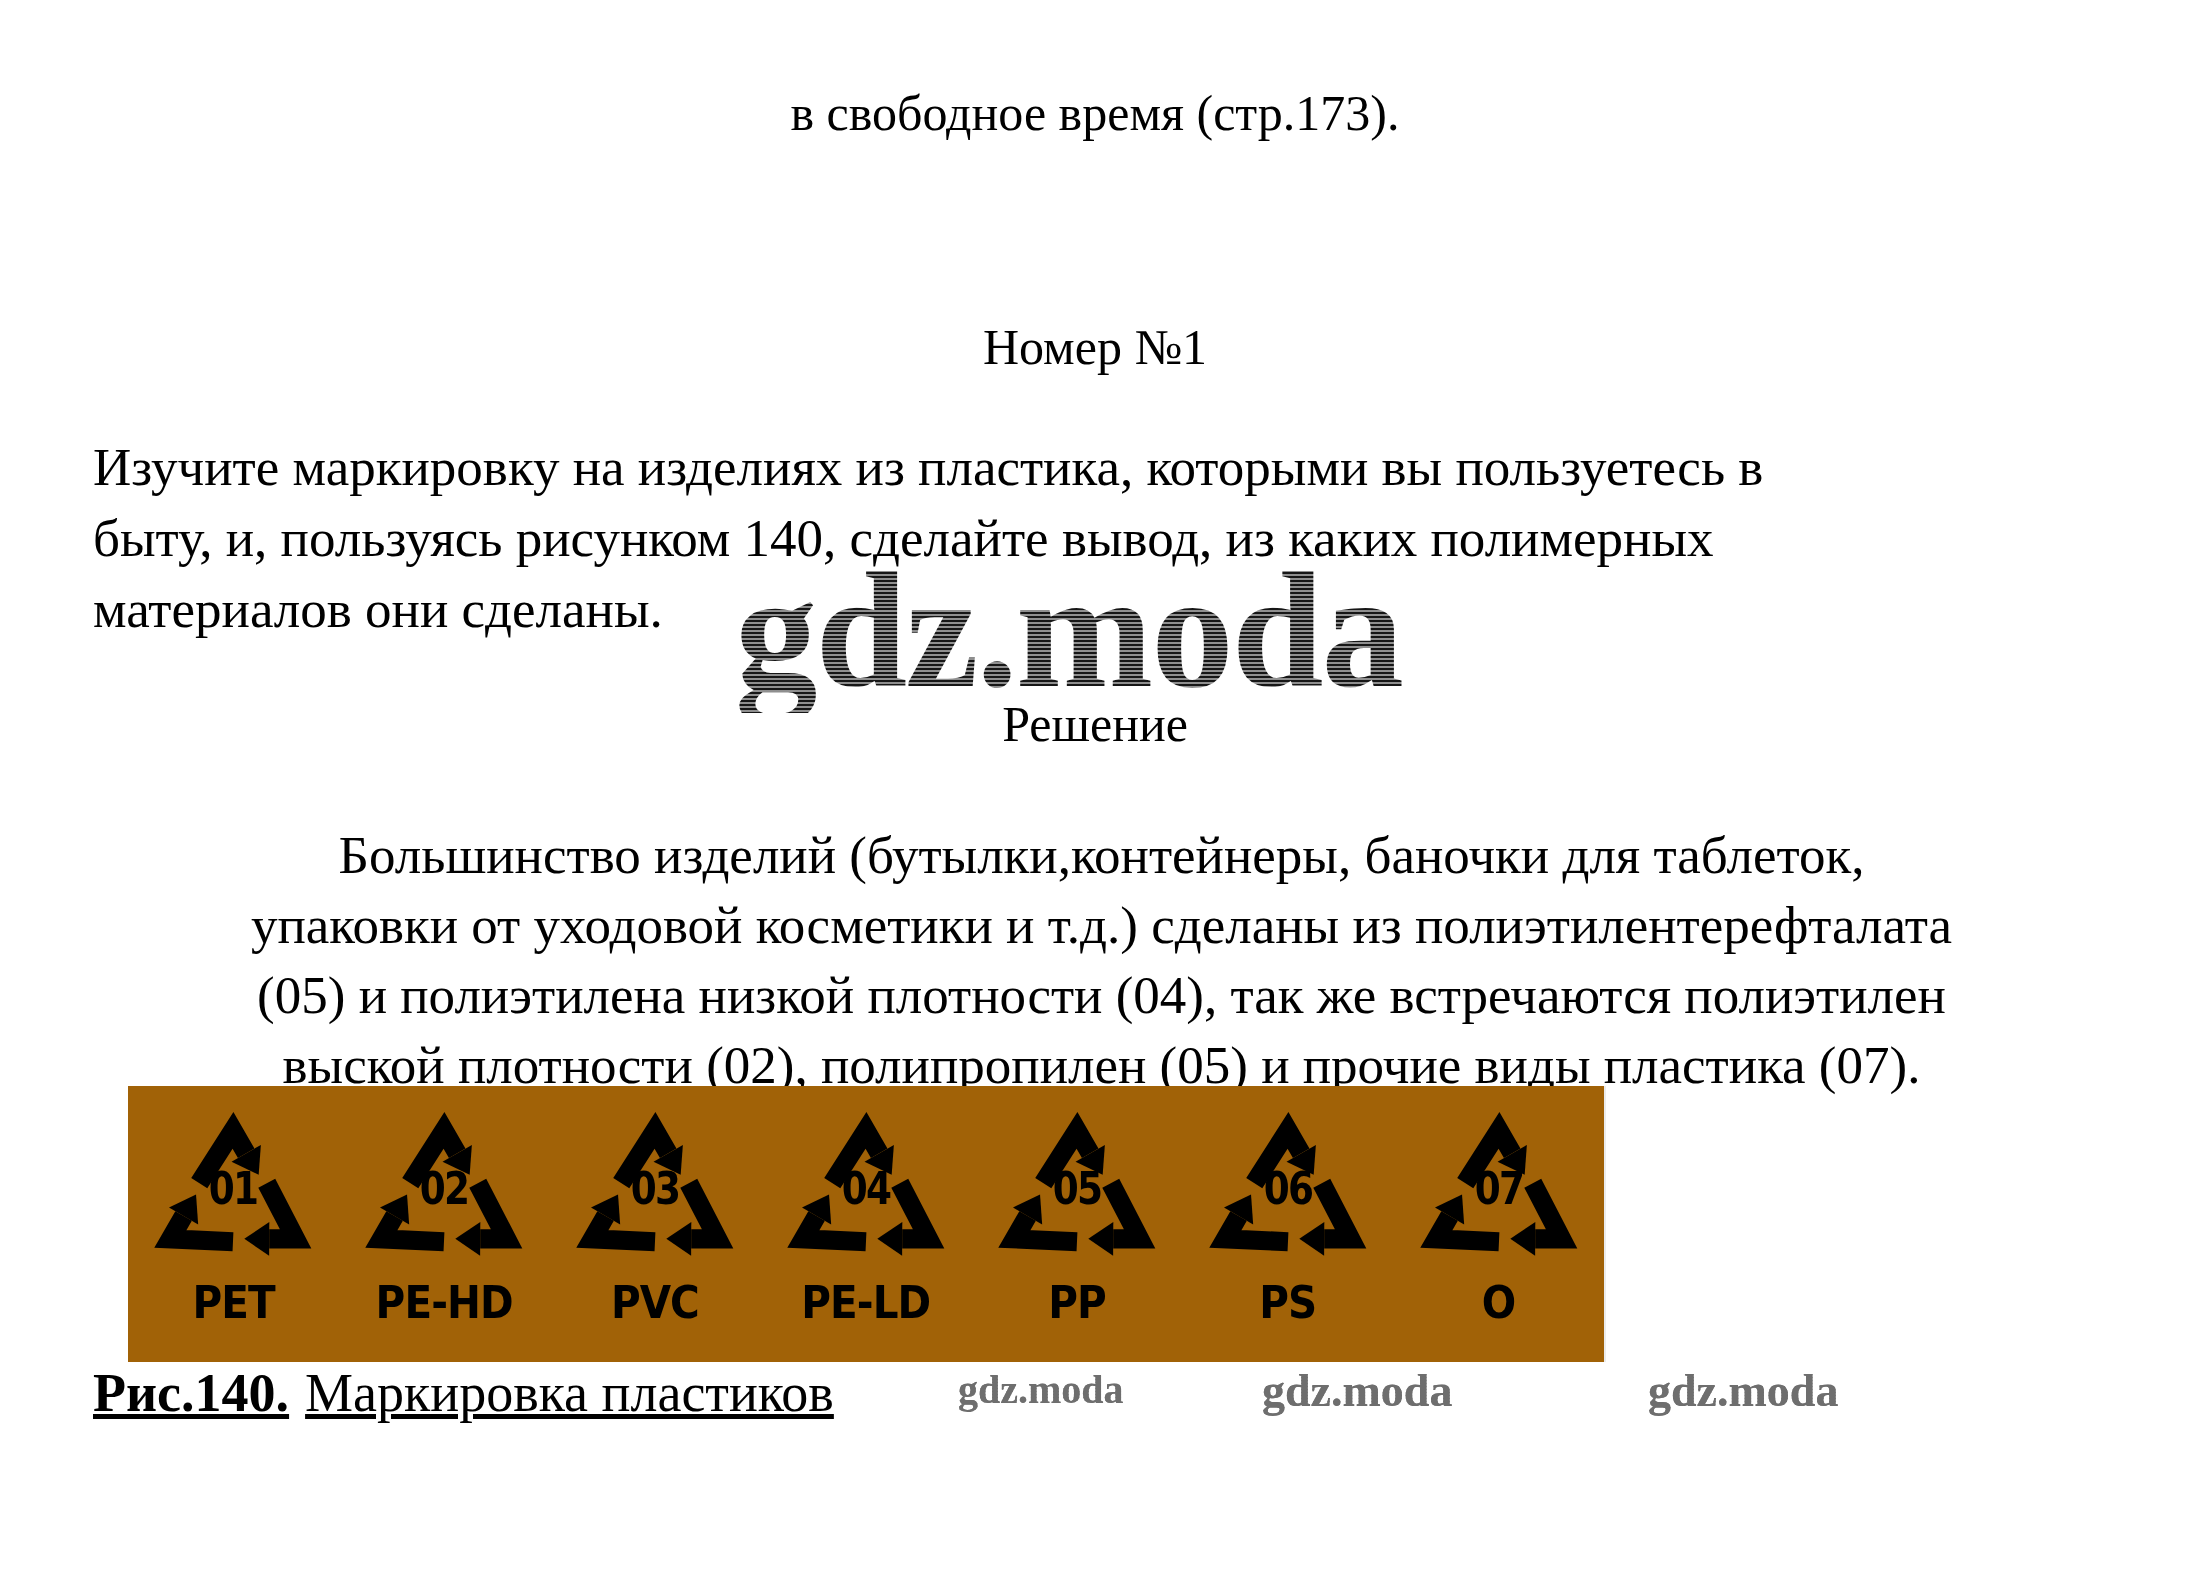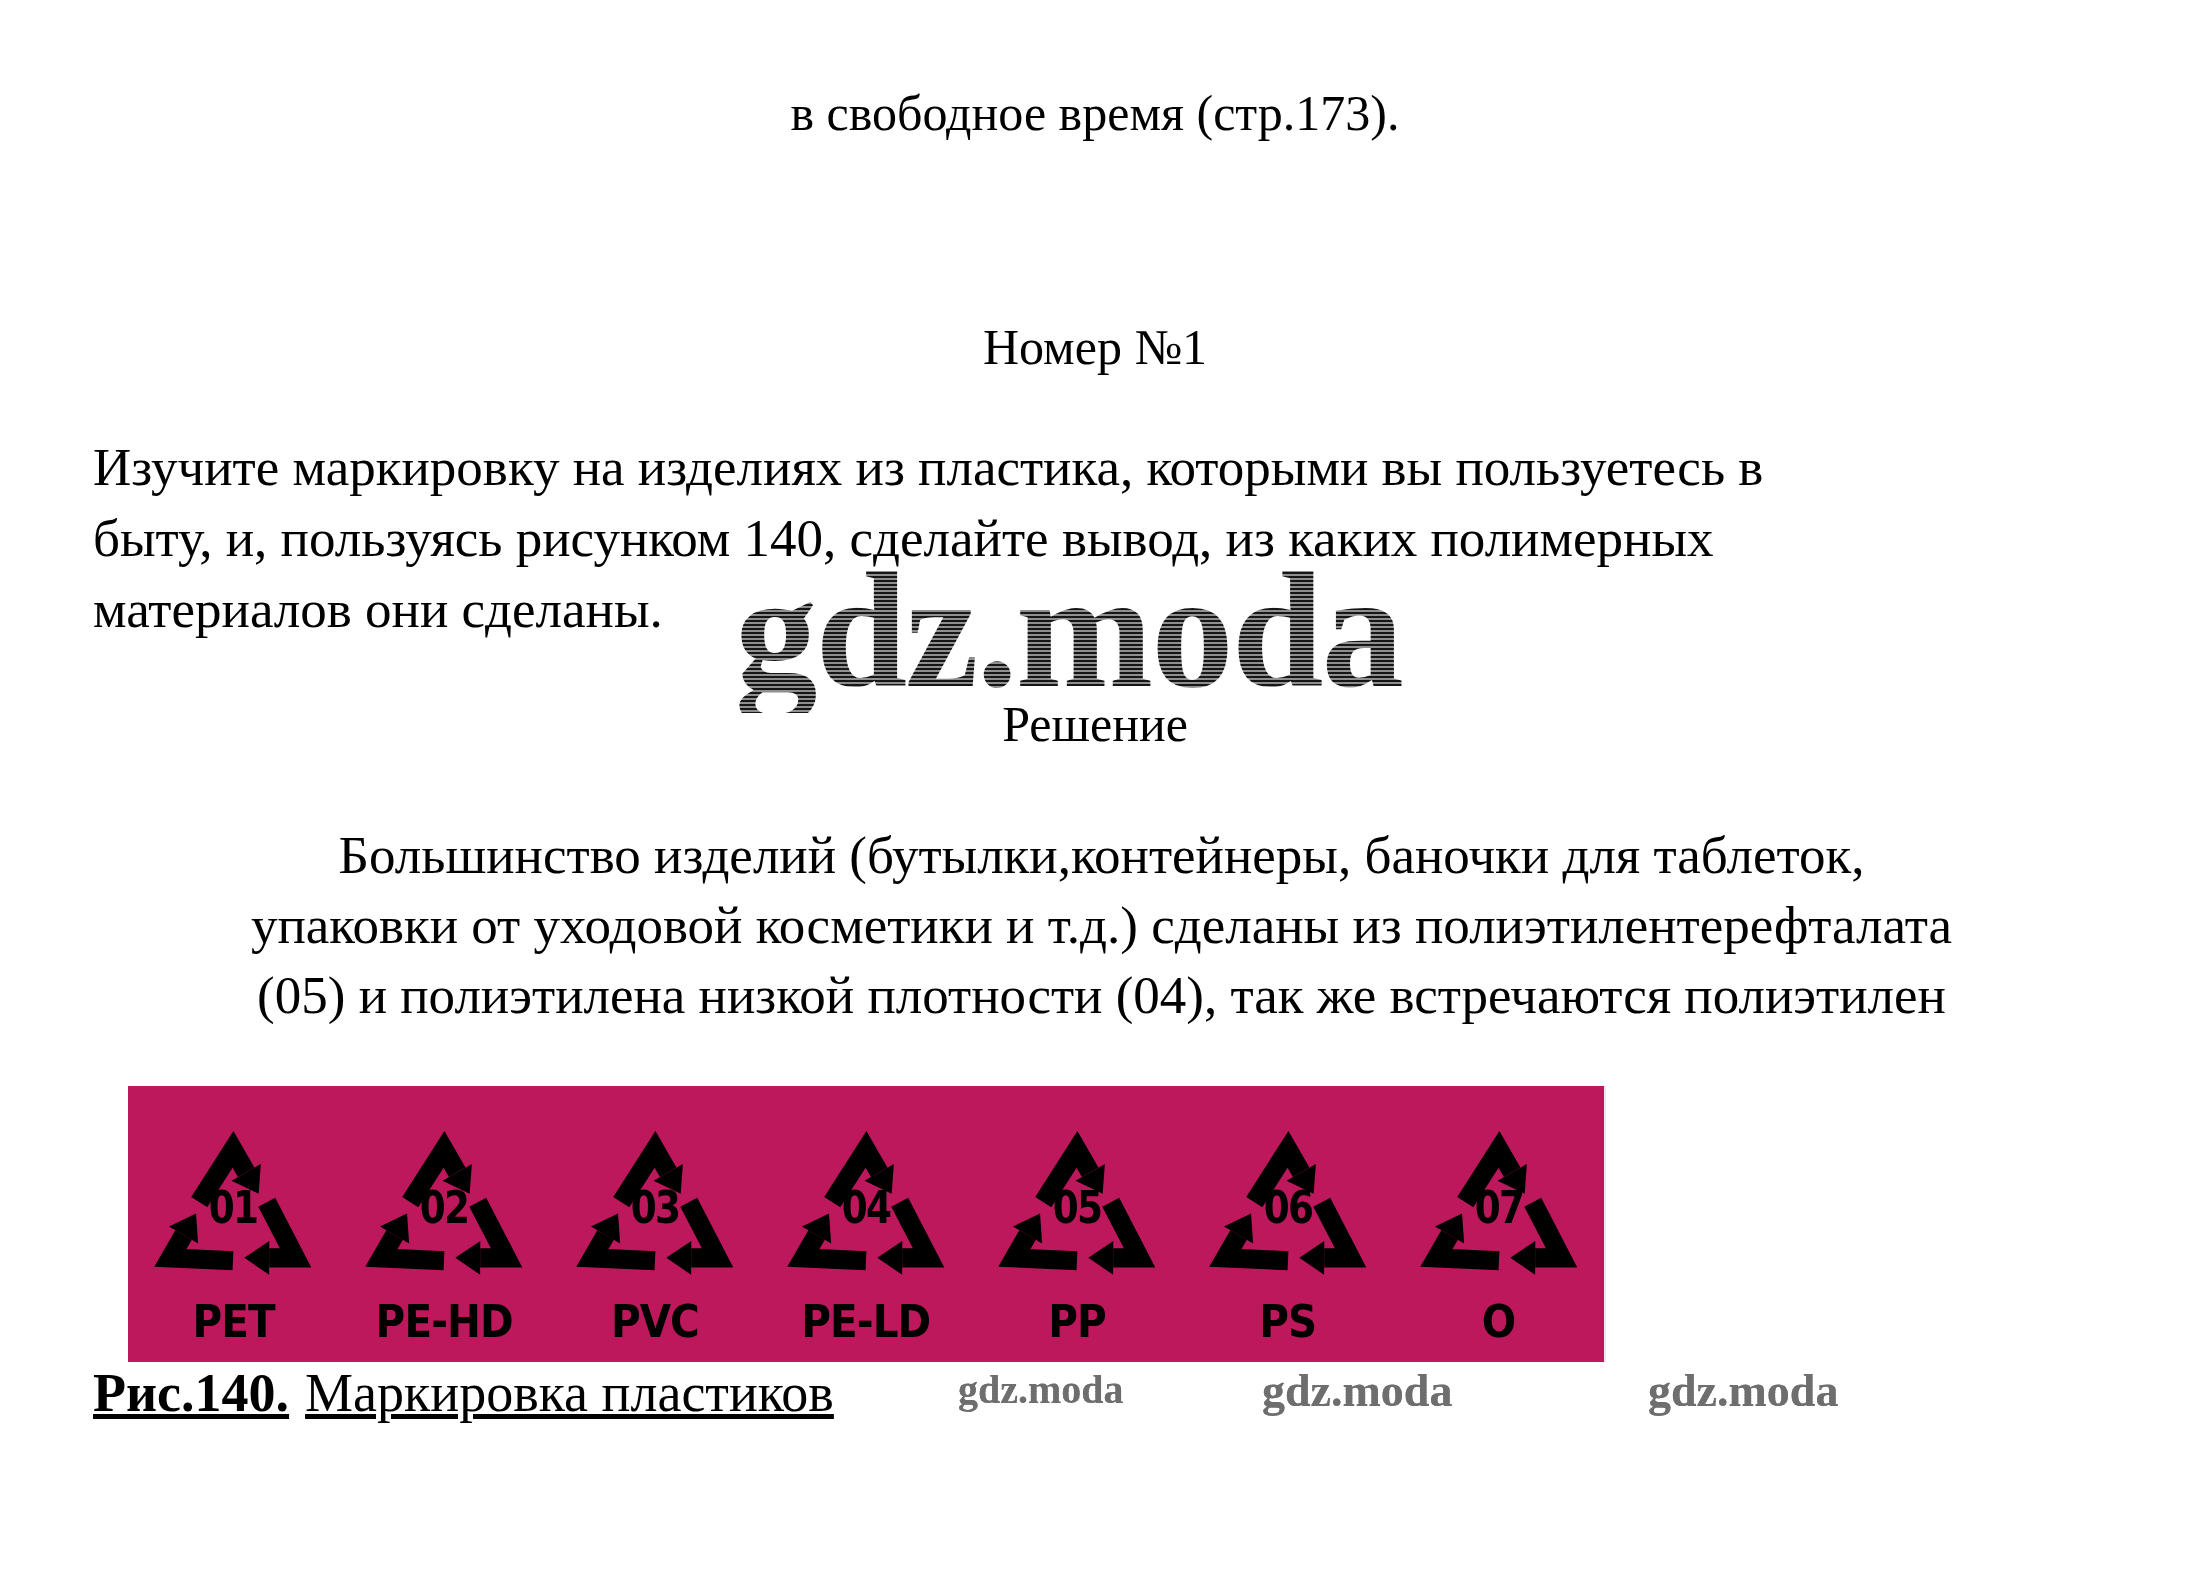--- a/index.html
+++ b/index.html
@@ -72,25 +72,25 @@
   .wm-s2 { left: 1262px; top: 1368px; }
   .wm-s3 { left: 1648px; top: 1368px; }
 
   
   .figure {
     position: absolute;
     left: 128px;
     top: 1086px;
     width: 1478px;
     height: 276px;
-    background: #be185d;
+    background: #a16207;
     border-right: 2px solid #ececec;
     display: flex;
     flex-direction: row;
-    align-items: center;
+    align-items: flex-start;
     padding-top: 18px;
     box-sizing: border-box;
   }
   .symbol-cell {
     width: 211px;
     display: flex;
     flex-direction: column;
     align-items: center;
   }
   .symbol-wrap { position: relative; width: 176px; height: 176px; }
@@ -155,20 +155,21 @@
   </div>
 
   <div class="wm wm-large">gdz.moda</div>
 
   <div class="centered-line solution-head">Решение</div>
 
   <div class="para solution-para">
     <div class="line">Большинство изделий (бутылки,контейнеры, баночки для таблеток,</div>
     <div class="line">упаковки от уходовой косметики и т.д.) сделаны из полиэтилентерефталата</div>
     <div class="line">(05) и полиэтилена низкой плотности (04), так же встречаются полиэтилен</div>
+    <div class="line">выской плотности (02), полипропилен (05) и прочие виды пластика (07).</div>
   </div>
 
   <div class="figure">
 
     <div class="symbol-cell">
       <div class="symbol-wrap">
         <svg viewBox="0 0 120 120">
             <use href="#rec-arm"></use>
             <use href="#rec-arm" transform="rotate(120 60 67.3)"></use>
             <use href="#rec-arm" transform="rotate(240 60 67.3)"></use>

